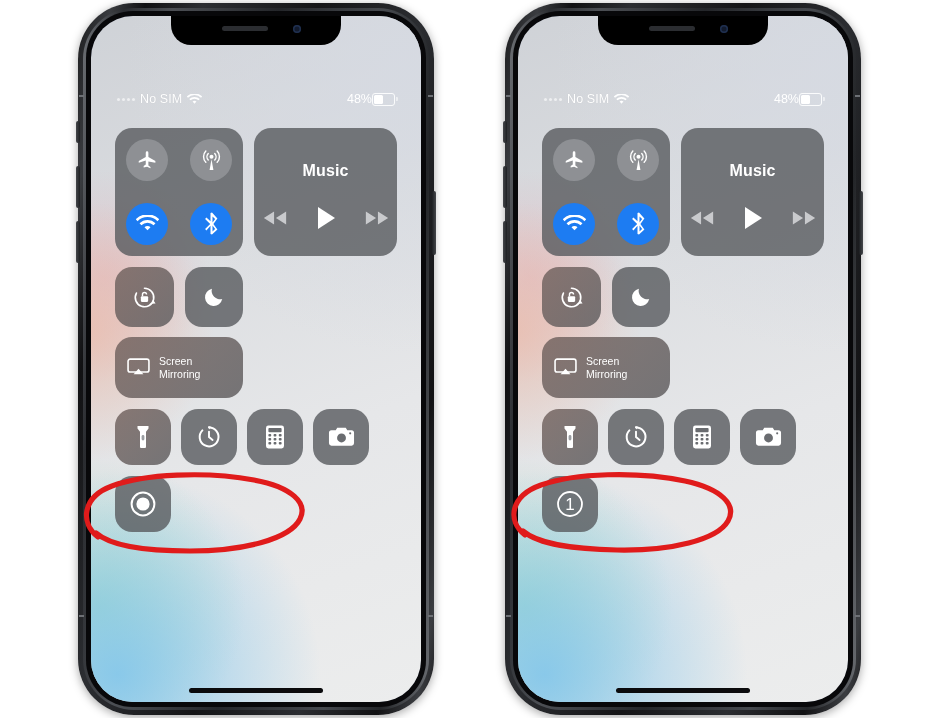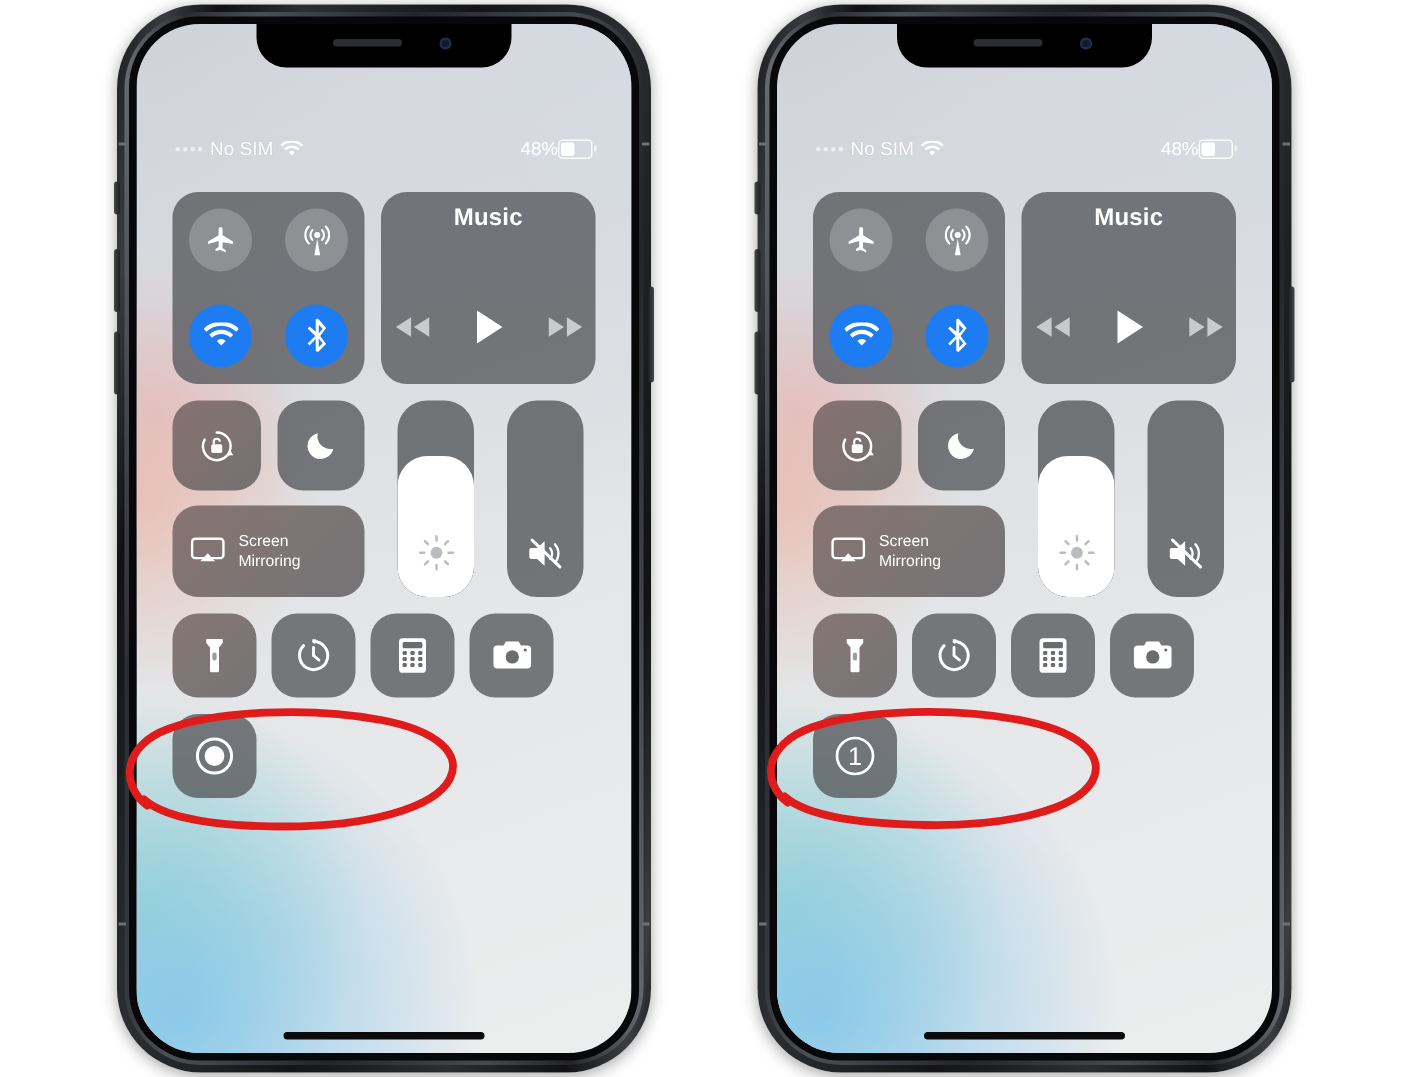--- a/index.html
+++ b/index.html
@@ -127,26 +127,26 @@
     background:linear-gradient(135deg,rgba(116,100,96,.84),rgba(96,94,96,.84));
   }
 
   
   .row1{height:128px;margin-bottom:11px;}
   .conn{width:128px;display:grid;grid-template-columns:1fr 1fr;grid-template-rows:1fr 1fr;
         place-items:center;padding:0;}
   .circ{width:42px;height:42px;border-radius:50%;display:flex;align-items:center;justify-content:center;}
   .circ.off{background:rgba(150,152,156,.78);}
   .circ.on{background:#1d7cf2;}
-  .music{flex:1;display:flex;flex-direction:column;align-items:center;justify-content:space-between;padding:9px 0 26px;}
+  .music{flex:1;display:flex;flex-direction:column;align-items:center;justify-content:space-between;padding:34px 0 26px;}
   .music-title{color:#fff;font-size:16px;font-weight:bold;letter-spacing:.1px;}
   .music-ctrls{display:flex;align-items:center;gap:28px;}
 
   
-  .row2{height:131px;margin-bottom:11px;}
+  .row2{height:131px;margin-bottom:11px;flex-direction:column;}
   .left-col{width:128px;display:flex;flex-direction:column;gap:10px;}
   .left-top{display:flex;gap:11px;height:60px;}
   .sq{width:58.5px;height:60px;border-radius:17px;display:flex;align-items:center;justify-content:center;}
   .mirror{
     height:61px;border-radius:17px;display:flex;align-items:center;gap:9px;padding-left:12px;
   }
   .mirror-label{color:#fff;font-size:10.5px;line-height:12.5px;}
   .slider{
     width:51px;height:131px;border-radius:20px;position:relative;overflow:hidden;
     background:rgba(88,90,94,.82);

